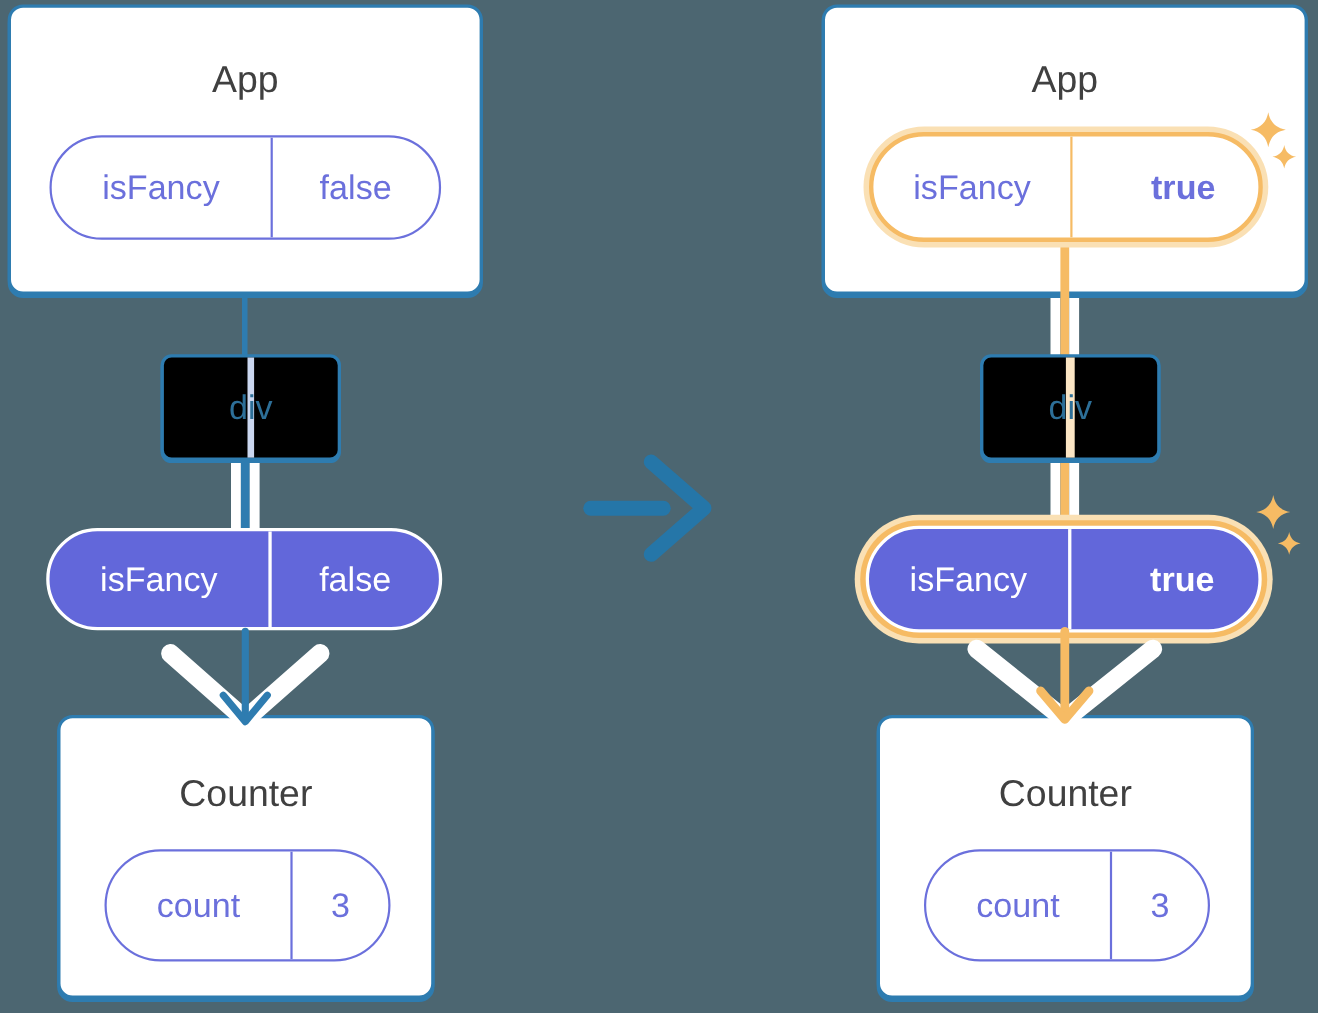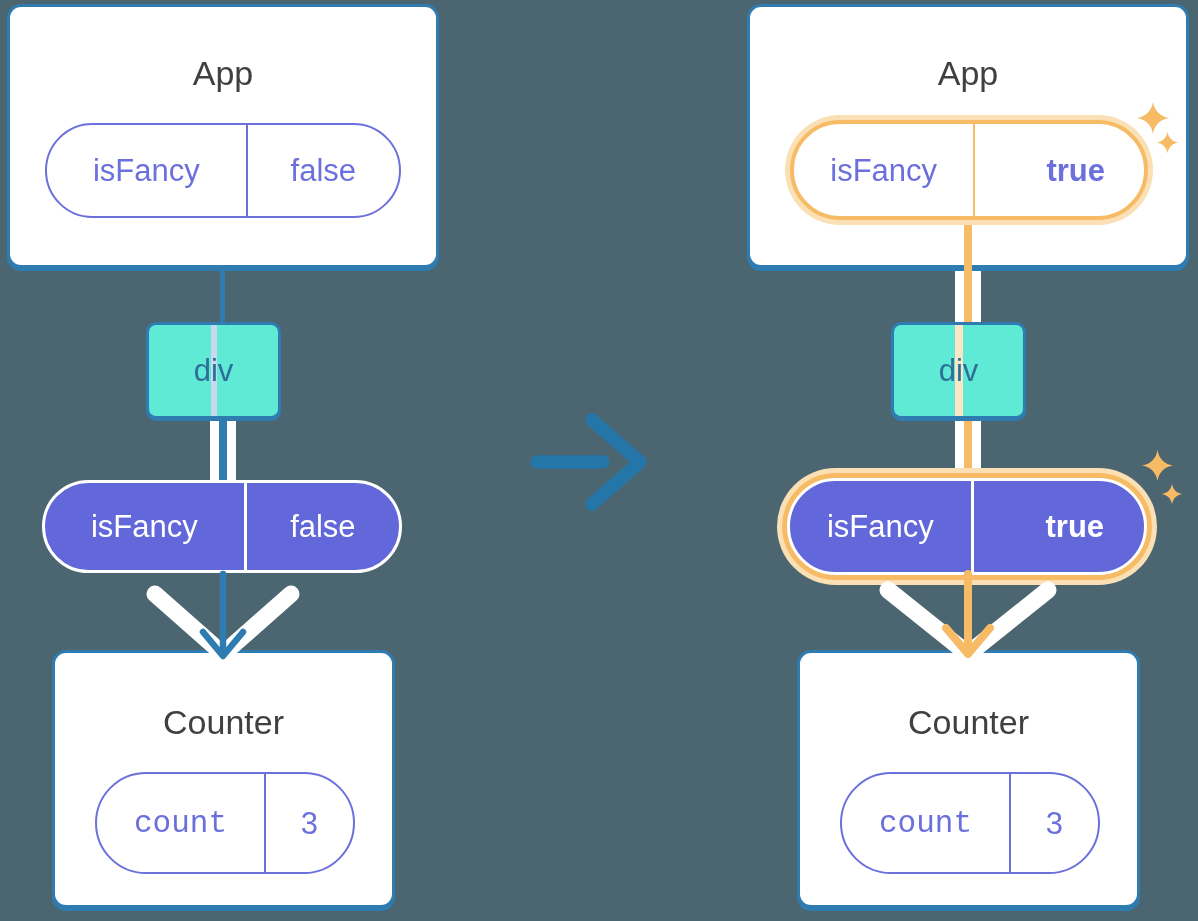--- a/index.html
+++ b/index.html
@@ -15,38 +15,38 @@
     border:3px solid #2E7CB0; border-radius:14px;
     box-shadow:0 3px 0 #2E7CB0;
   }
   .card-title {
     position:absolute; left:0; right:0; text-align:center;
     font-size:34px; font-weight:500; color:#404040; line-height:40px;
   }
 
   
   .divbox {
-    position:absolute; width:135px; height:97px; background:#5eead4;
+    position:absolute; width:164px; height:97px; background:#000000;
     border:3px solid #2E7CB0; border-radius:10px; box-shadow:0 2px 0 #2E7CB0;
     display:flex; align-items:center; justify-content:center;
   }
   .divbox-label { font-size:31px; font-weight:500; color:#2D6F98; z-index:1; }
   .thru-line { position:absolute; top:0; bottom:0; left:50%; }
   .thru-line.blue   { width:6px; margin-left:-3px; background:#CBD7F0; }
   .thru-line.orange { width:8px; margin-left:-4px; background:#FBE5C4; }
 
   
   .pill { position:absolute; display:flex; border-radius:999px; overflow:hidden;justify-content:center; }
   .pill-cell {
     display:flex; align-items:center; justify-content:center;
     font-size:31px; line-height:1;
   }
   .pill-cell.c1 { width:57%; }
   .pill-cell.c2 { width:43%; }
-  .pill.counter-pill .pill-cell.c1 { width:66%;font-family:Liberation Mono, monospace; }
+  .pill.counter-pill .pill-cell.c1 { width:66%; }
   .pill.counter-pill .pill-cell.c2 { width:34%; }
 
   .pill.outline-purple { background:#fff; border:2.5px solid #6B70DC; color:#6B70DC; }
   .pill.outline-purple .c1 { border-right:2px solid #6B70DC; }
 
   .pill.outline-orange {
     background:#fff; border:4px solid #F6BB64; color:#6B70DC;
     box-shadow:0 0 0 5px #FAE0B4;
   }
   .pill.outline-orange .c1 { border-right:2px solid #F6BB64; }

